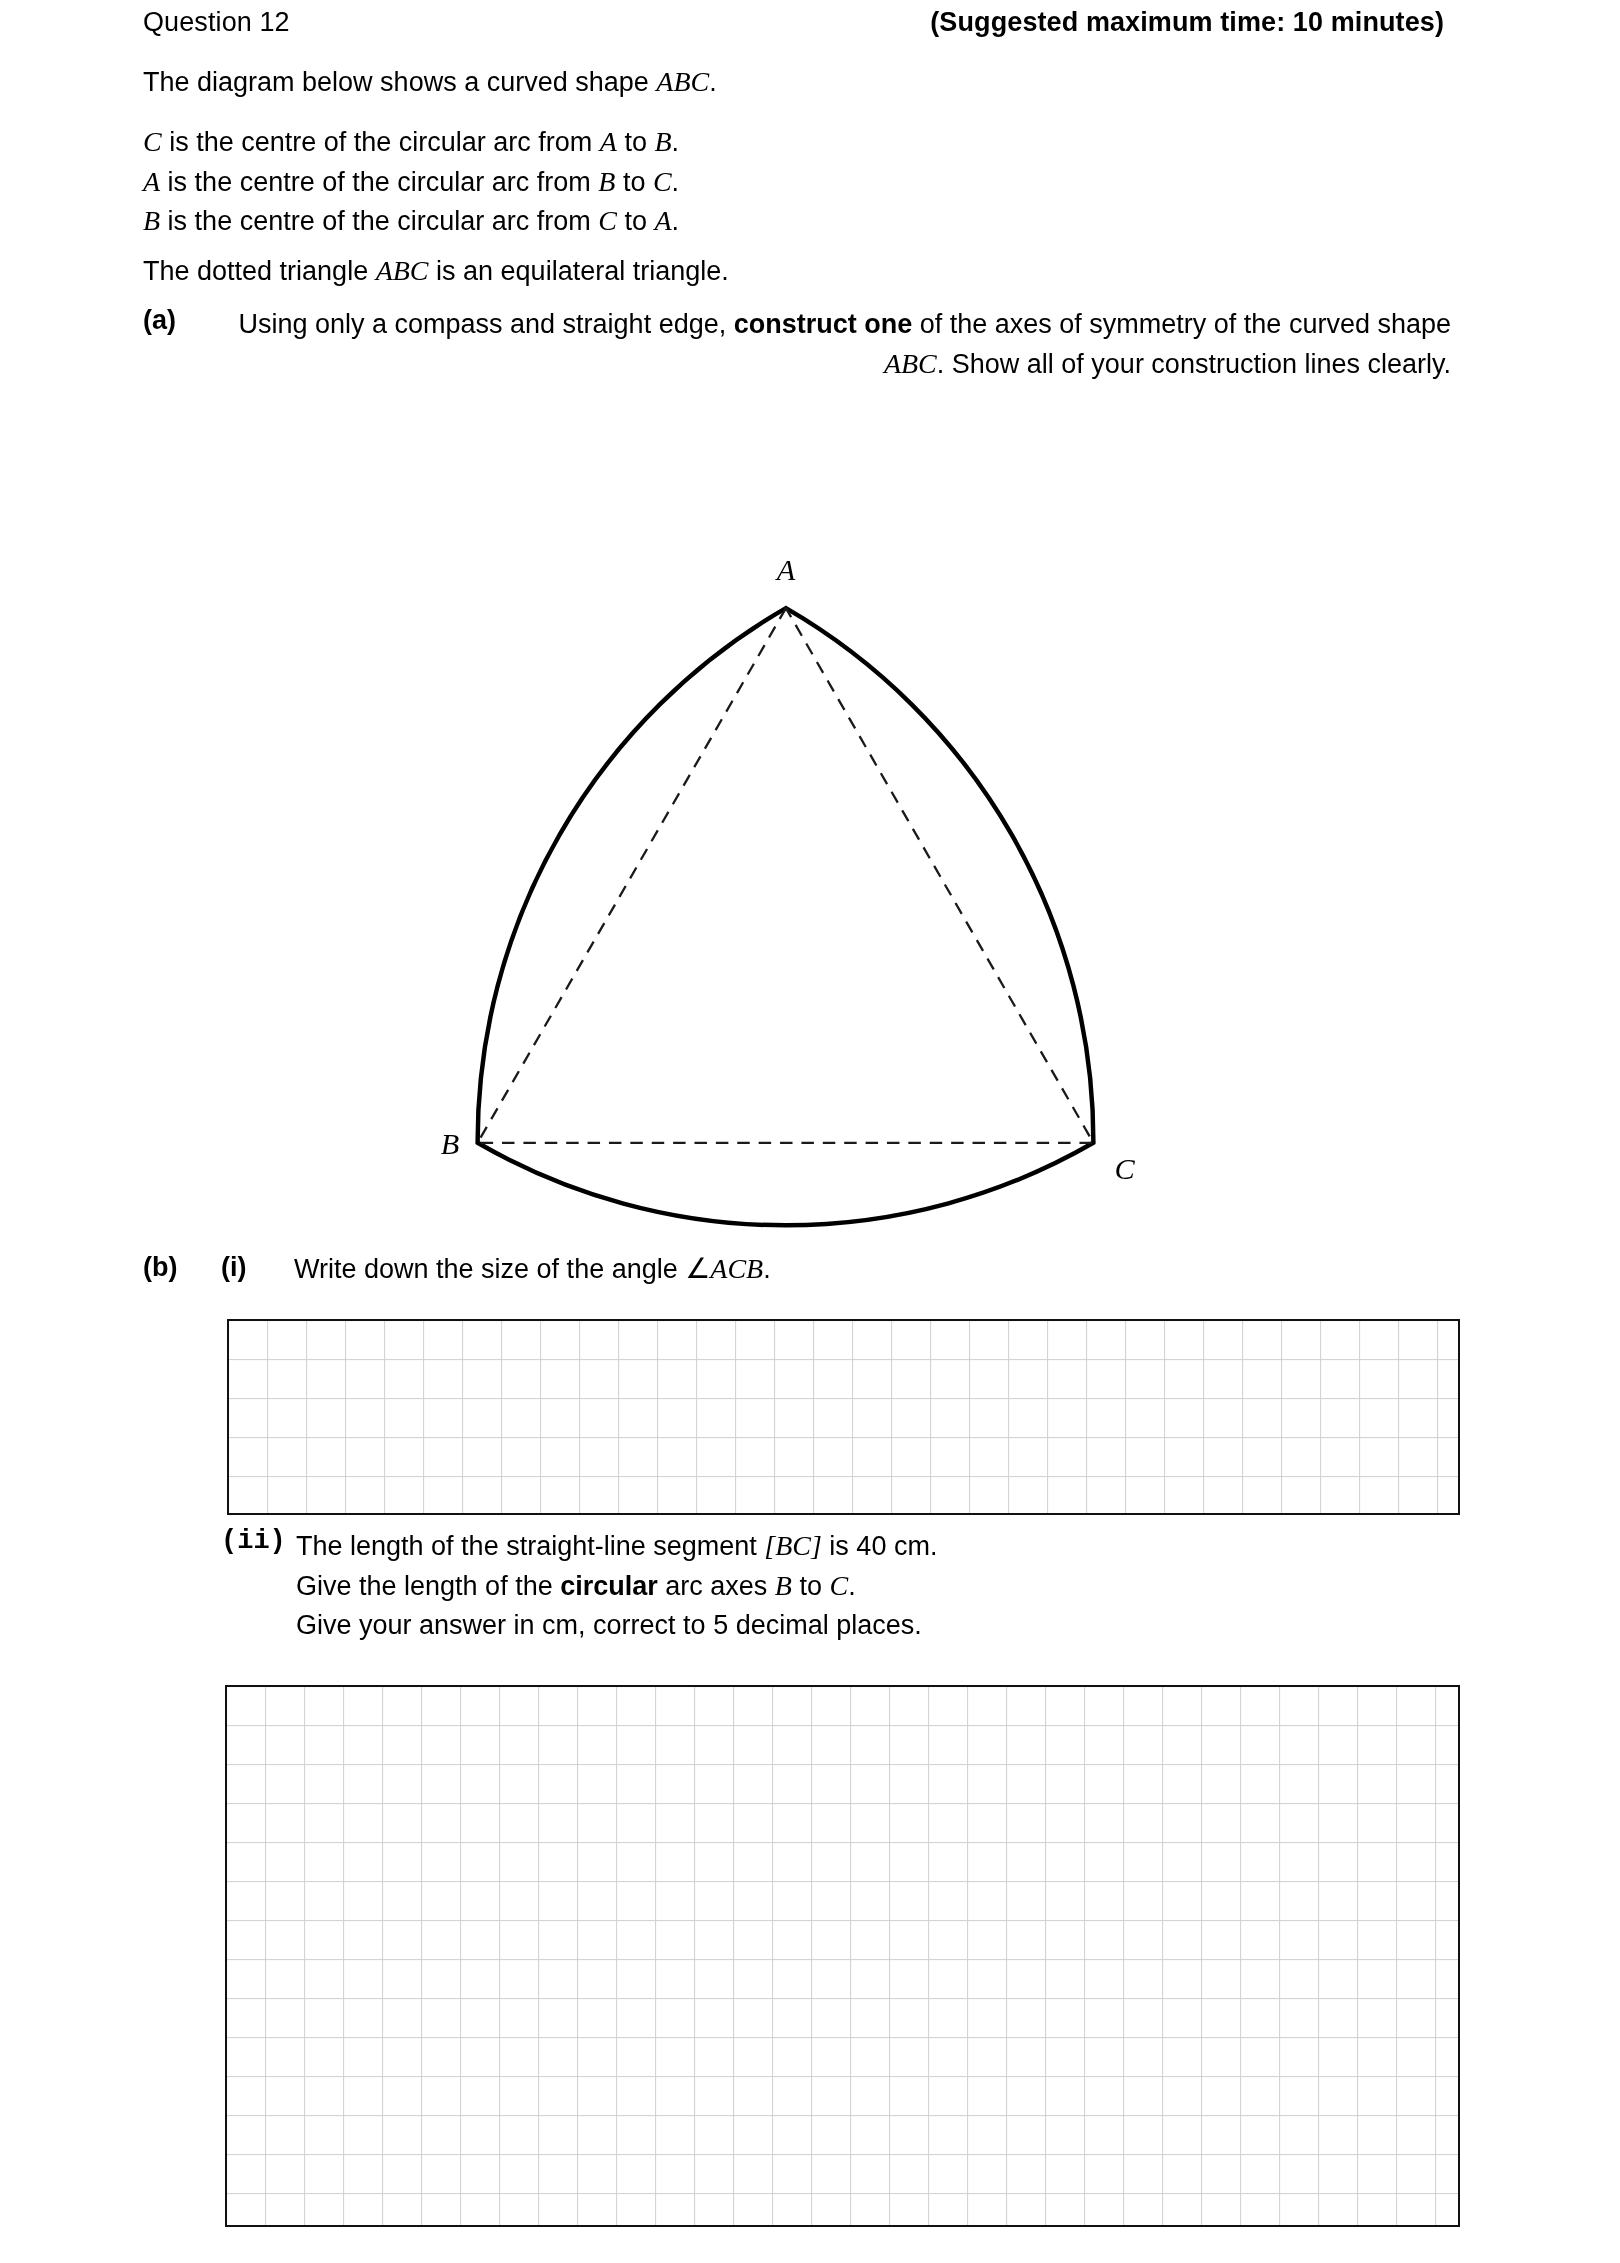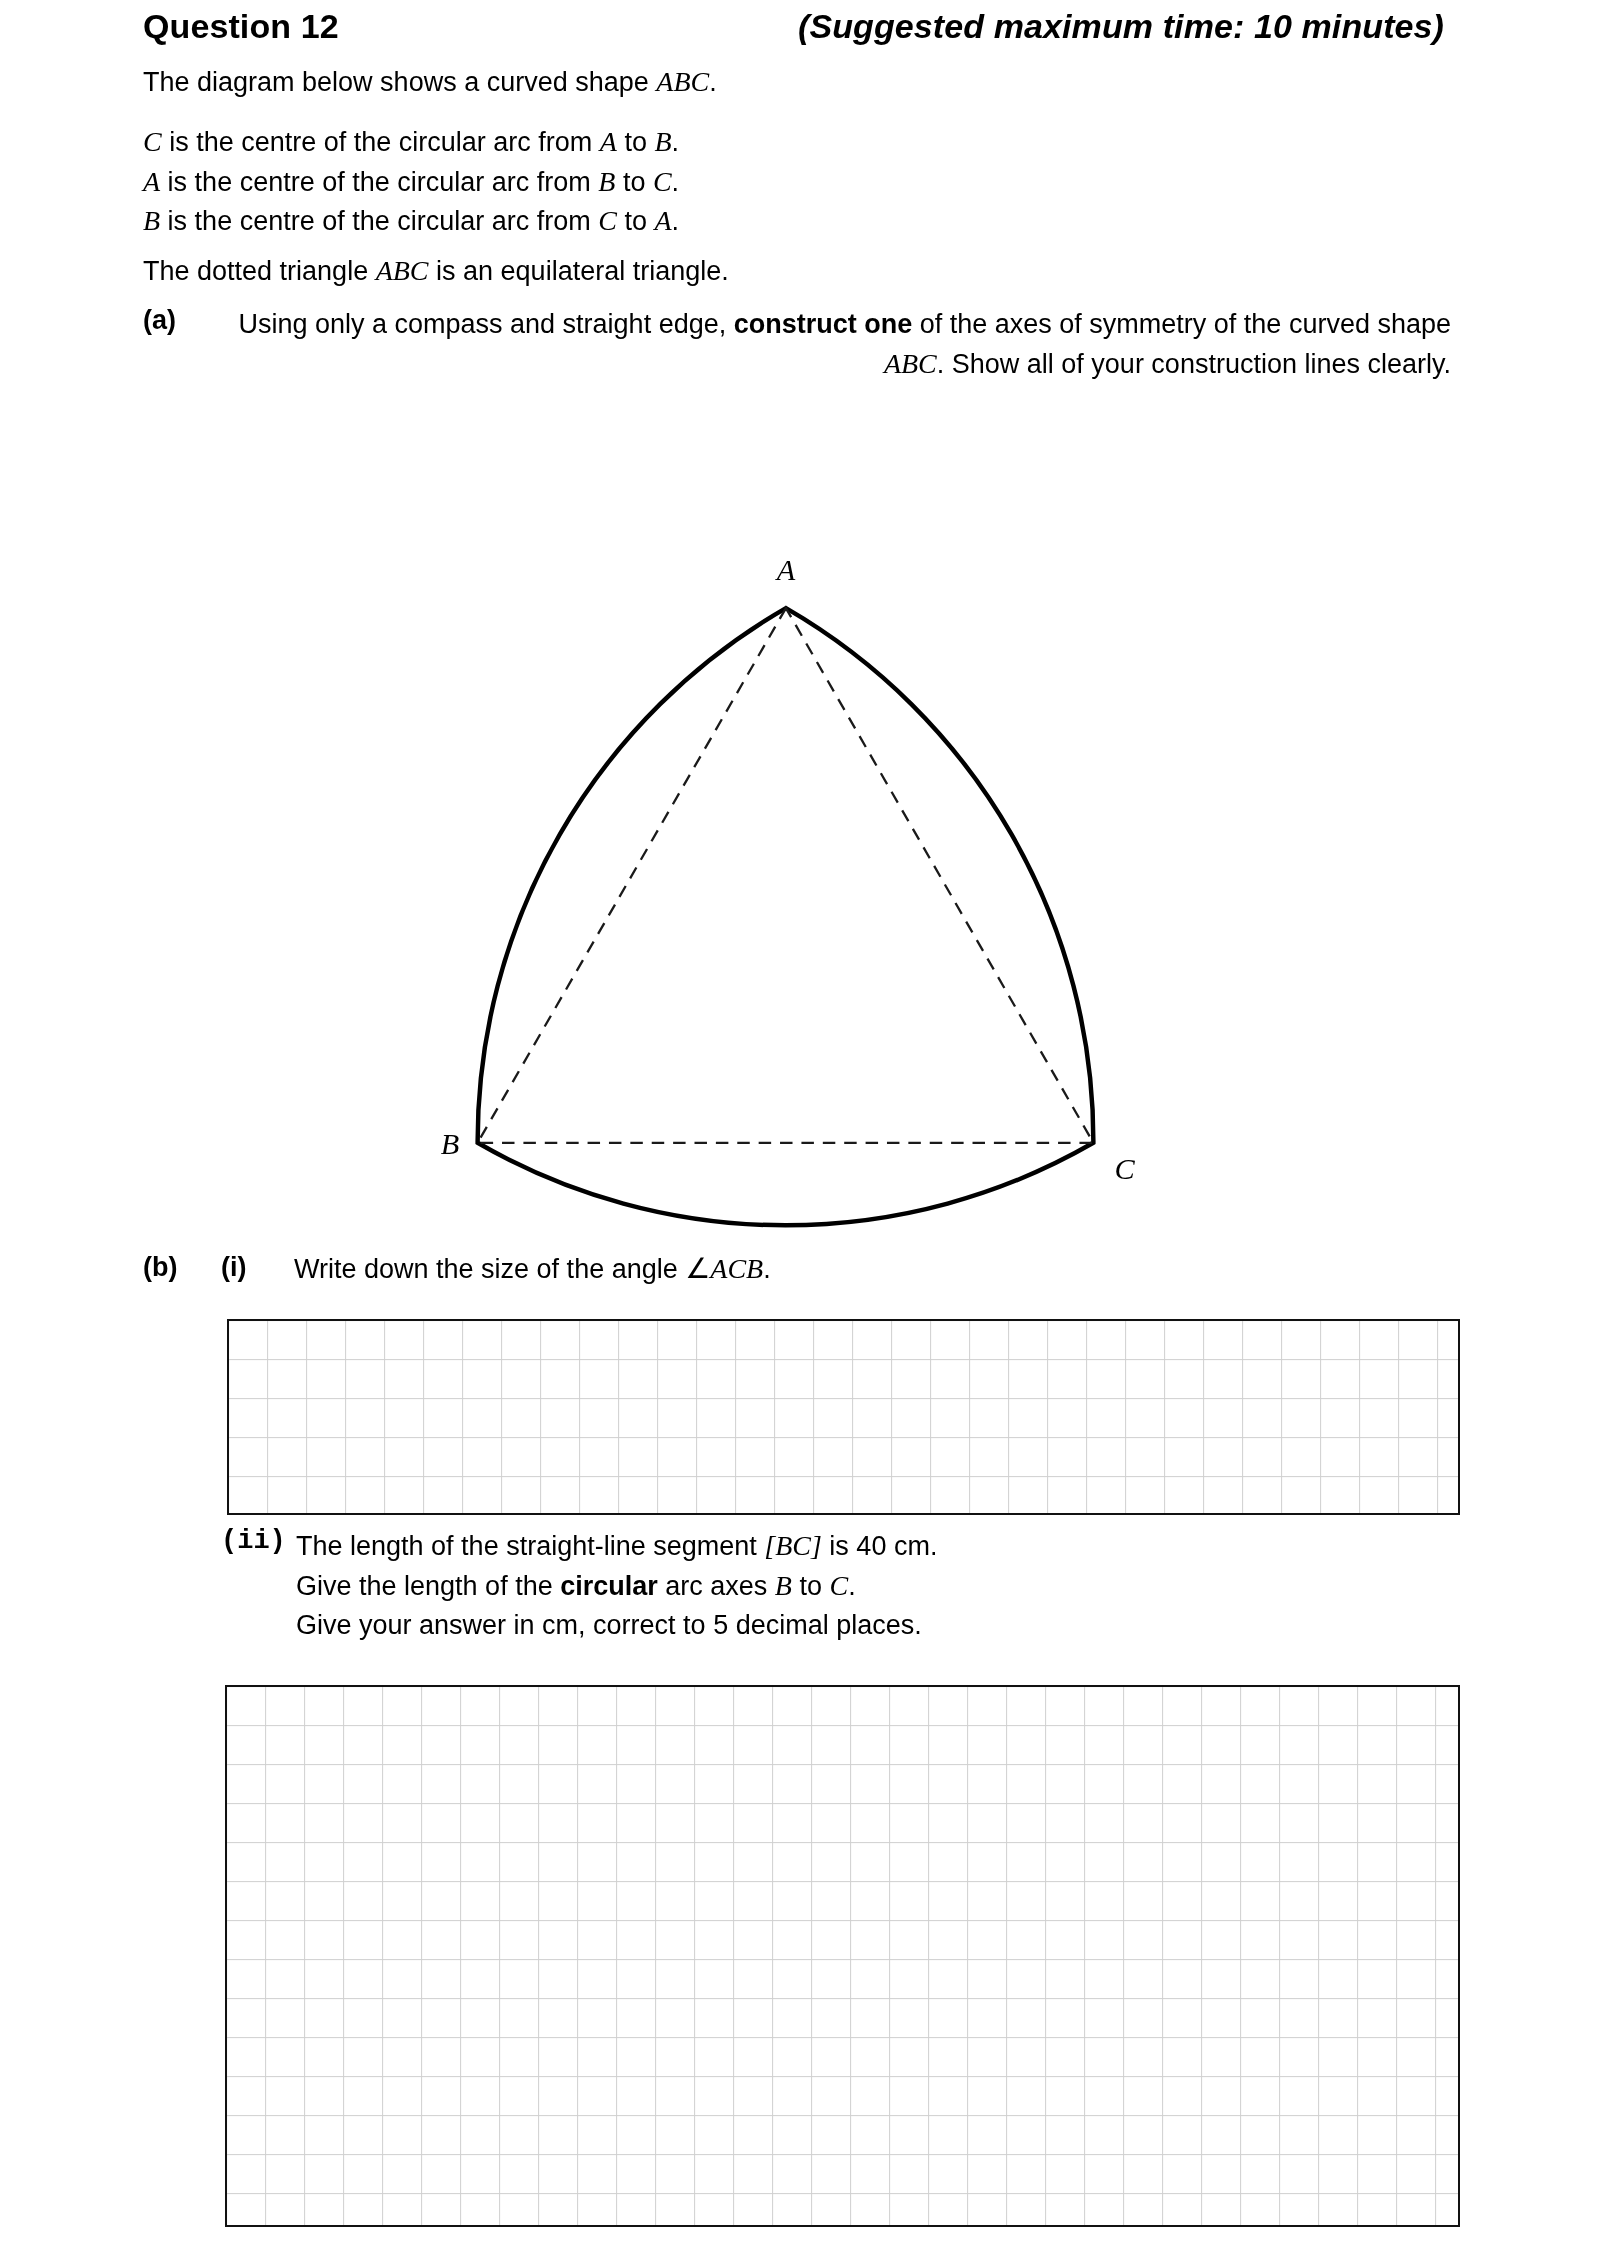--- a/index.html
+++ b/index.html
@@ -25,29 +25,28 @@
   .header-row {
     position: absolute;
     left: 143px;
     top: 7.1px;
     width: 1301px;
     display: flex;
     justify-content: space-between;
     align-items: baseline;
   }
   .q-title {
-    font-size: 34px;
-    font-weight: bold;
+    font-size: 27px;
+    font-weight: normal;
     letter-spacing: 0.1px;
   }
   .q-time {
-    font-size: 34px;
+    font-size: 27px;
     font-weight: bold;
     letter-spacing: 0.1px;
-    font-style: italic;
   }
 
   
   .txt {
     position: absolute;
     font-size: 27px;
     line-height: 46px;
     white-space: nowrap;
   }
   .mathit {

